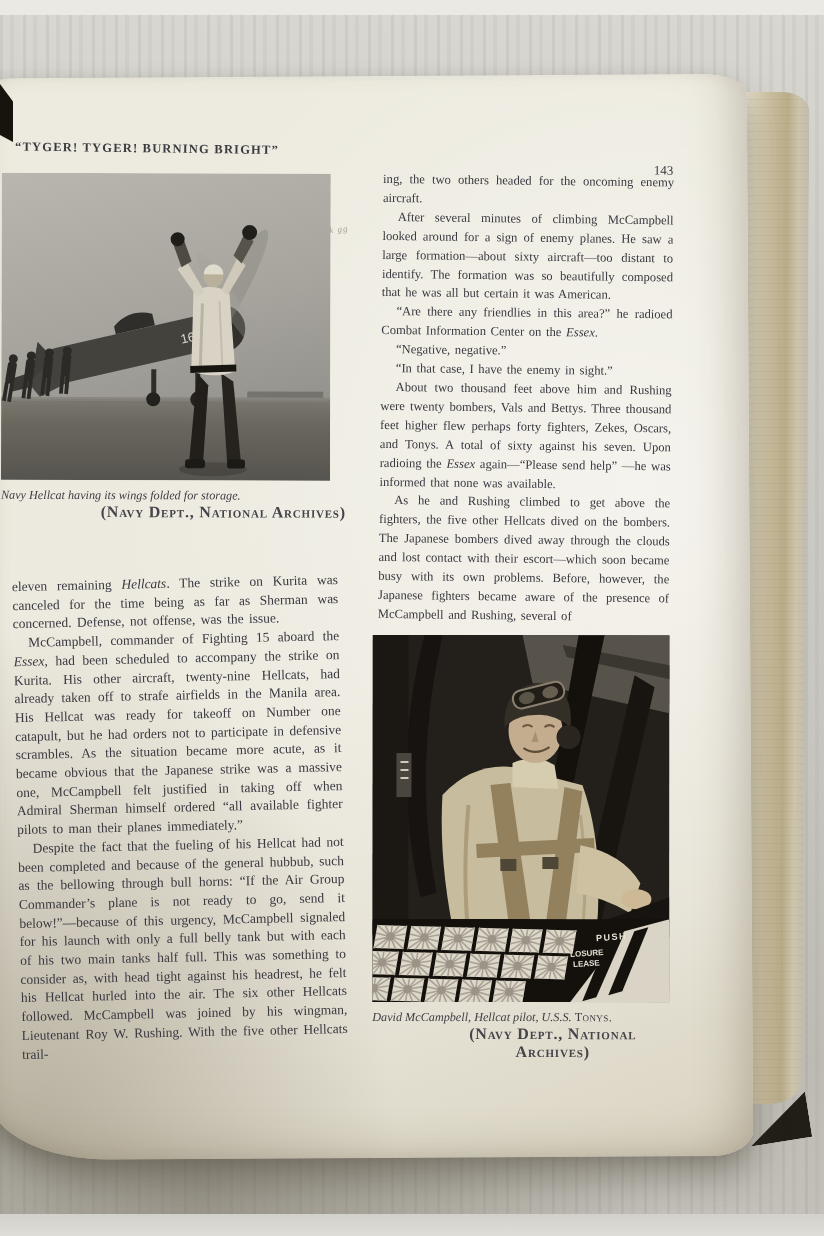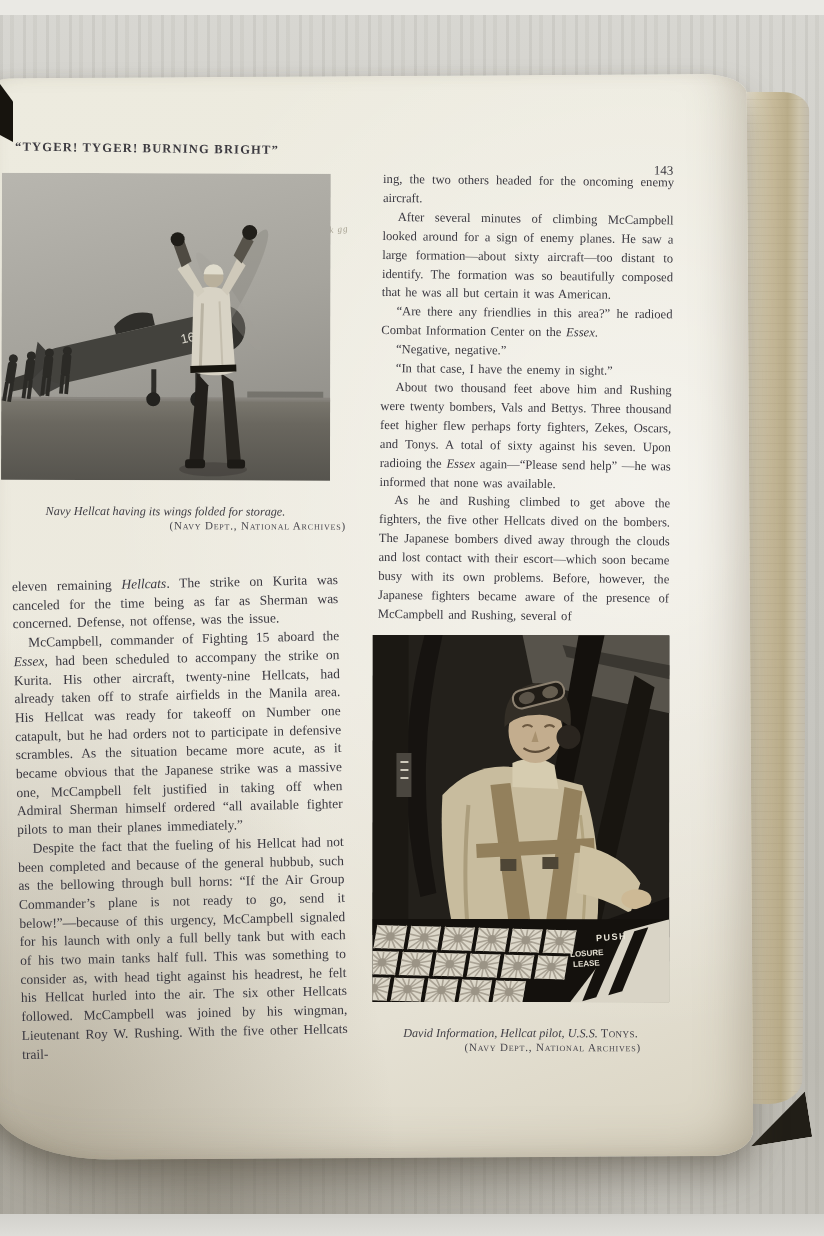--- a/index.html
+++ b/index.html
@@ -48,22 +48,22 @@
   .col .para{text-align:justify;}
   .col .para.ind{text-indent:15px;}
   .col-left{left:24px;top:500px;width:326px;transform:rotate(-.9deg);transform-origin:0 0;
     font-size:13.5px;line-height:18.7px;word-spacing:2px;}
   .col-right{left:398px;top:94px;width:291px;transform:rotate(1.05deg);transform-origin:0 0;
     font-size:12.6px;line-height:18.9px;word-spacing:1.5px;}
   .fig-left{left:15px;top:96px;width:329px;transform:rotate(.5deg);}
   .fig-right{left:383px;top:560px;width:297px;transform:rotate(.4deg);}
   figure{padding:0;}
   .photo{display:block;}
-  .cap{margin-top:24px;font-style:italic;font-size:12.2px;color:#3f3d44;text-align:center;}
-  .credit{font-size:11px;letter-spacing:.8px;color:#46444b;font-variant:small-caps;}
+  .cap{margin-top:8px;font-style:italic;font-size:12.2px;color:#3f3d44;}
+  .credit{font-size:16px;letter-spacing:.8px;color:#46444b;font-variant:small-caps;font-weight:bold;}
   .credit-left{text-align:right;margin-right:-16px;}
   .credit-right{text-align:center;padding-left:64px;}
   .i{font-style:italic;}
   .sc{font-style:normal;font-variant:small-caps;letter-spacing:.4px;}
 </style>
 </head>
 <body>
 
 <div class="scene">
   <div class="backdrop"></div>
@@ -252,20 +252,20 @@
               <use href="#kf" x="134" y="58"></use>
           </g>
           <path d="M198,367 L252,296 L297,284 L297,367 Z" fill="#d9d4c6"></path>
           <path d="M236,302 L252,298 L224,362 L210,366 Z" fill="#15120e"></path>
           <path d="M262,296 L276,292 L250,356 L236,360 Z" fill="#15120e"></path>
           <text x="224" y="306" font-size="9" font-weight="bold" letter-spacing="1.5" font-family="Liberation Sans, sans-serif" fill="#e9e5d8" transform="rotate(-4 224 306)">PUSH</text>
           <text x="198" y="322" font-size="8" font-weight="bold" font-family="Liberation Sans, sans-serif" fill="#e2ddd0" transform="rotate(-4 198 322)">LOSURE</text>
           <text x="201" y="332" font-size="8" font-weight="bold" font-family="Liberation Sans, sans-serif" fill="#e2ddd0" transform="rotate(-4 201 332)">LEASE</text>
         </g>
       </svg>
-      <figcaption class="cap"><span class="i">David Information, Hellcat pilot, U.S.S. </span><span class="sc">Tonys.</span></figcaption>
+      <figcaption class="cap"><span class="i">David McCampbell, Hellcat pilot, U.S.S. </span><span class="sc">Tonys.</span></figcaption>
       <div class="credit credit-right">(Navy Dept., National Archives)</div>
     </figure>
 
   </div>
 
   <div class="cover-wedge"></div>
 </div>
 
 </body></html>

